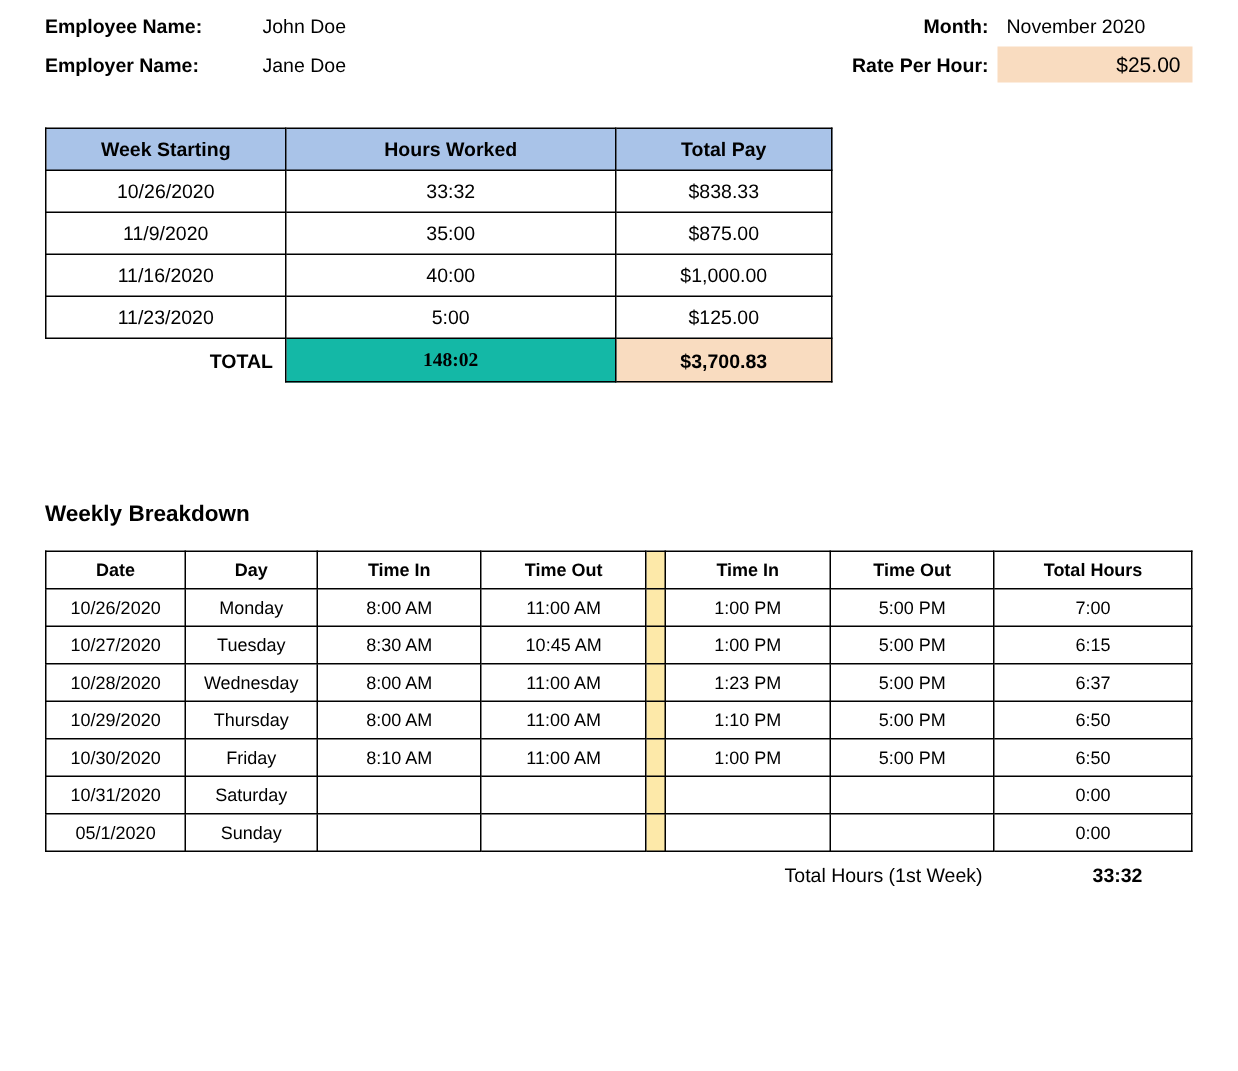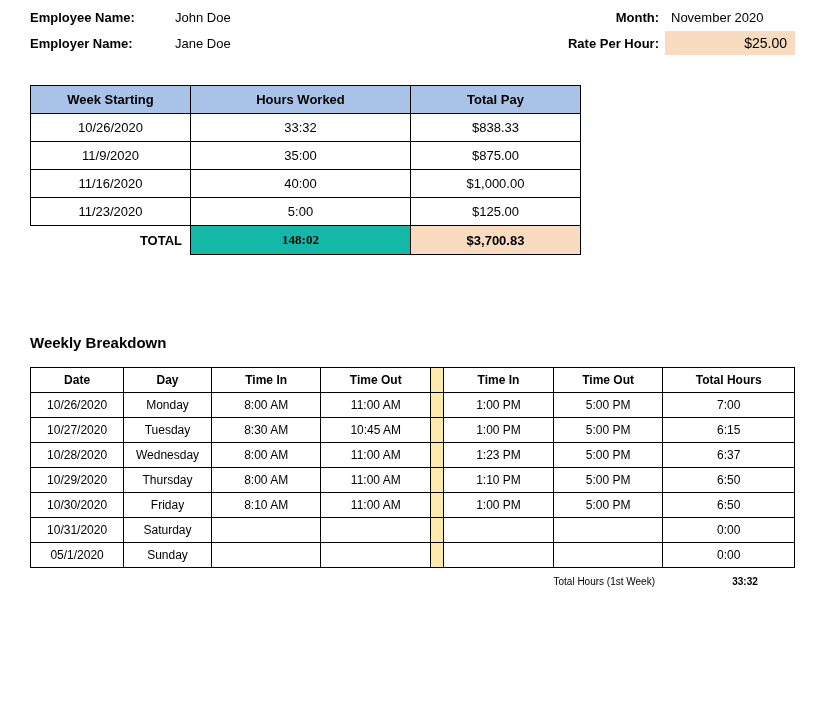--- a/index.html
+++ b/index.html
@@ -38,21 +38,21 @@
       padding: 6px 0;
       text-align: center;
       font-size: 13px;
     }
     .summary-table th {
       background: #a9c3e8;
       font-weight: bold;
     }
     .summary-table .col1 { width: 160px; }
     .summary-table .col2 { width: 220px; }
-    .summary-table .col3 { width: 170px; }
+    .summary-table .col3 { width: 144px; }
     .summary-total-row td { font-weight: bold; }
     .summary-total-row .total-label { text-align: right; padding-right: 8px; border:none;}
     .summary-total-row .total-hours { background: #14b8a6; font-family: Liberation Serif, serif; }
     .summary-total-row .total-pay { background: #f9dcc0; }
 
     .section-title { font-weight: bold; font-size: 15px; margin-bottom: 16px; }
 
     .breakdown-table {
       border-collapse: collapse;
       width: 765px;
@@ -69,21 +69,21 @@
     .breakdown-table .c-time { width: 100px; }
     .breakdown-table .c-sep { width: 12px; background: #fde9a9; border-top: 1px solid #000; border-bottom: 1px solid #000;}
     .breakdown-table .c-total { width: 120px; }
 
     .footer-total {
       width: 765px;
       display: flex;
       justify-content: flex-end;
       gap: 40px;
       padding-top: 8px;
-      font-size: 10px;
+      font-size: 13px;
     }
     .footer-total .lbl { }
     .footer-total .val { font-weight: bold; width: 100px; text-align: center; }
   </style>
 </head>
 <body>
 
 <div class="header-info">
   <span class="header-label">Employee Name:</span>
   <span>John Doe</span>

